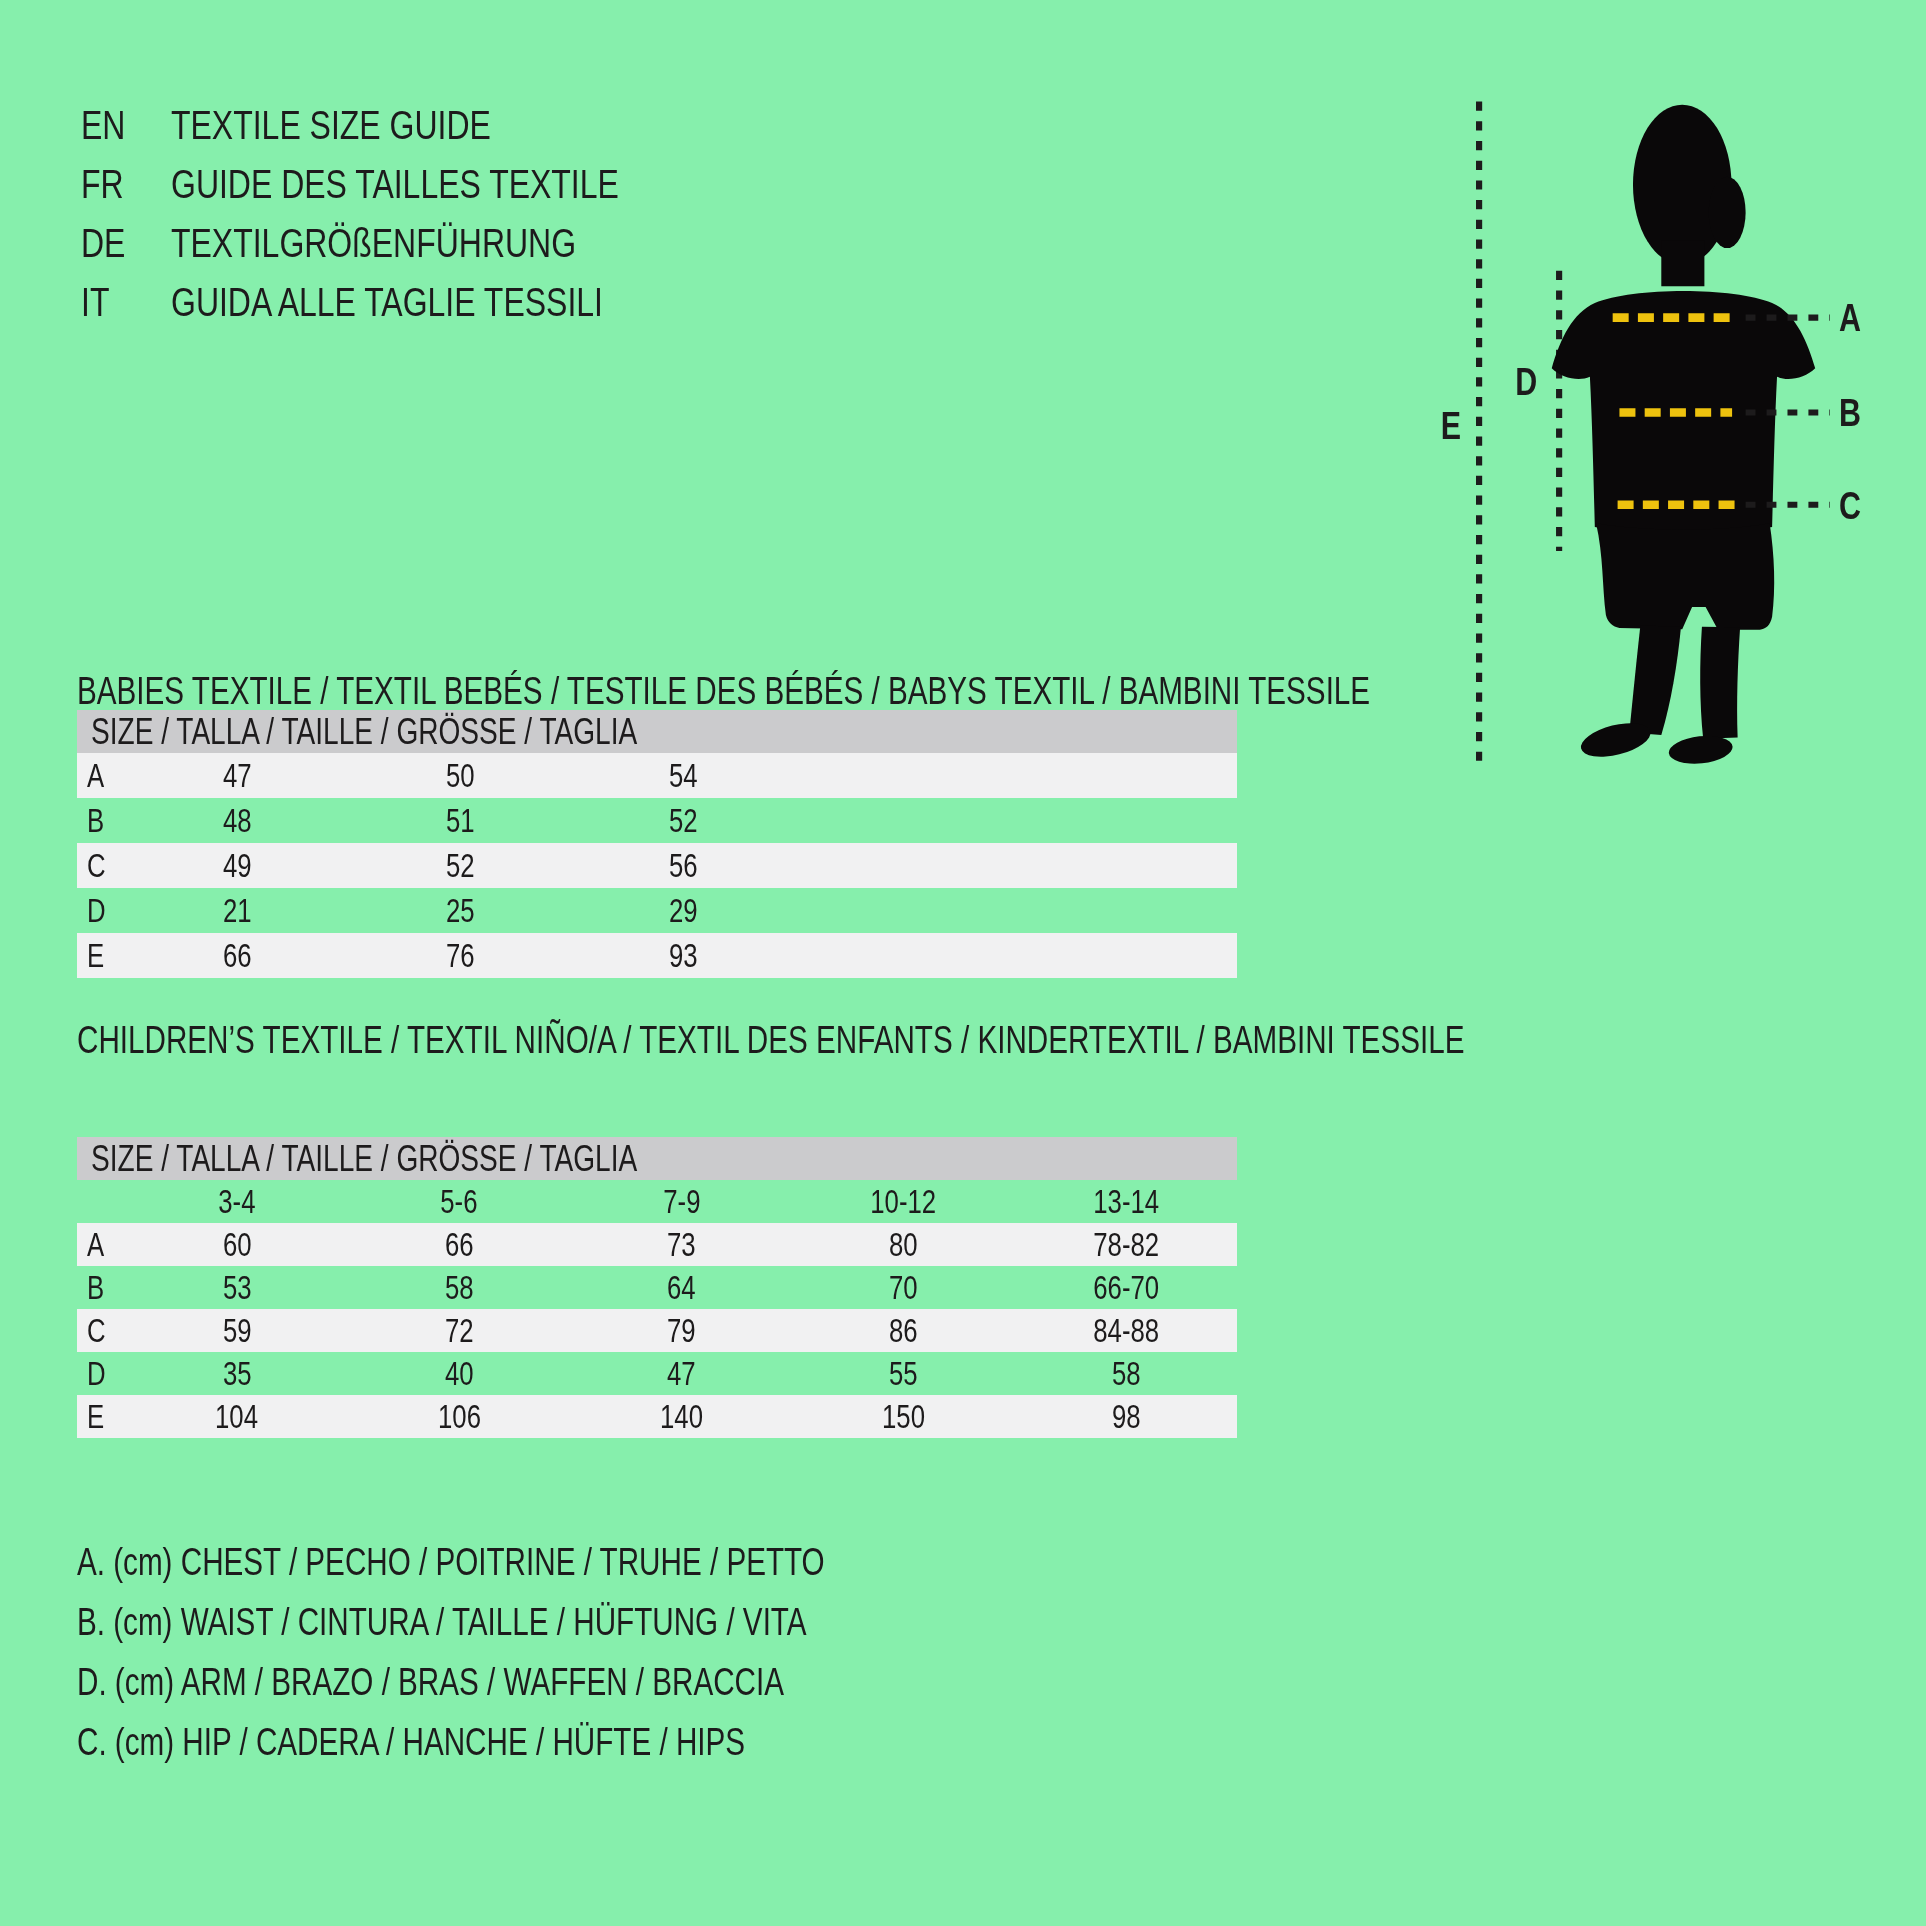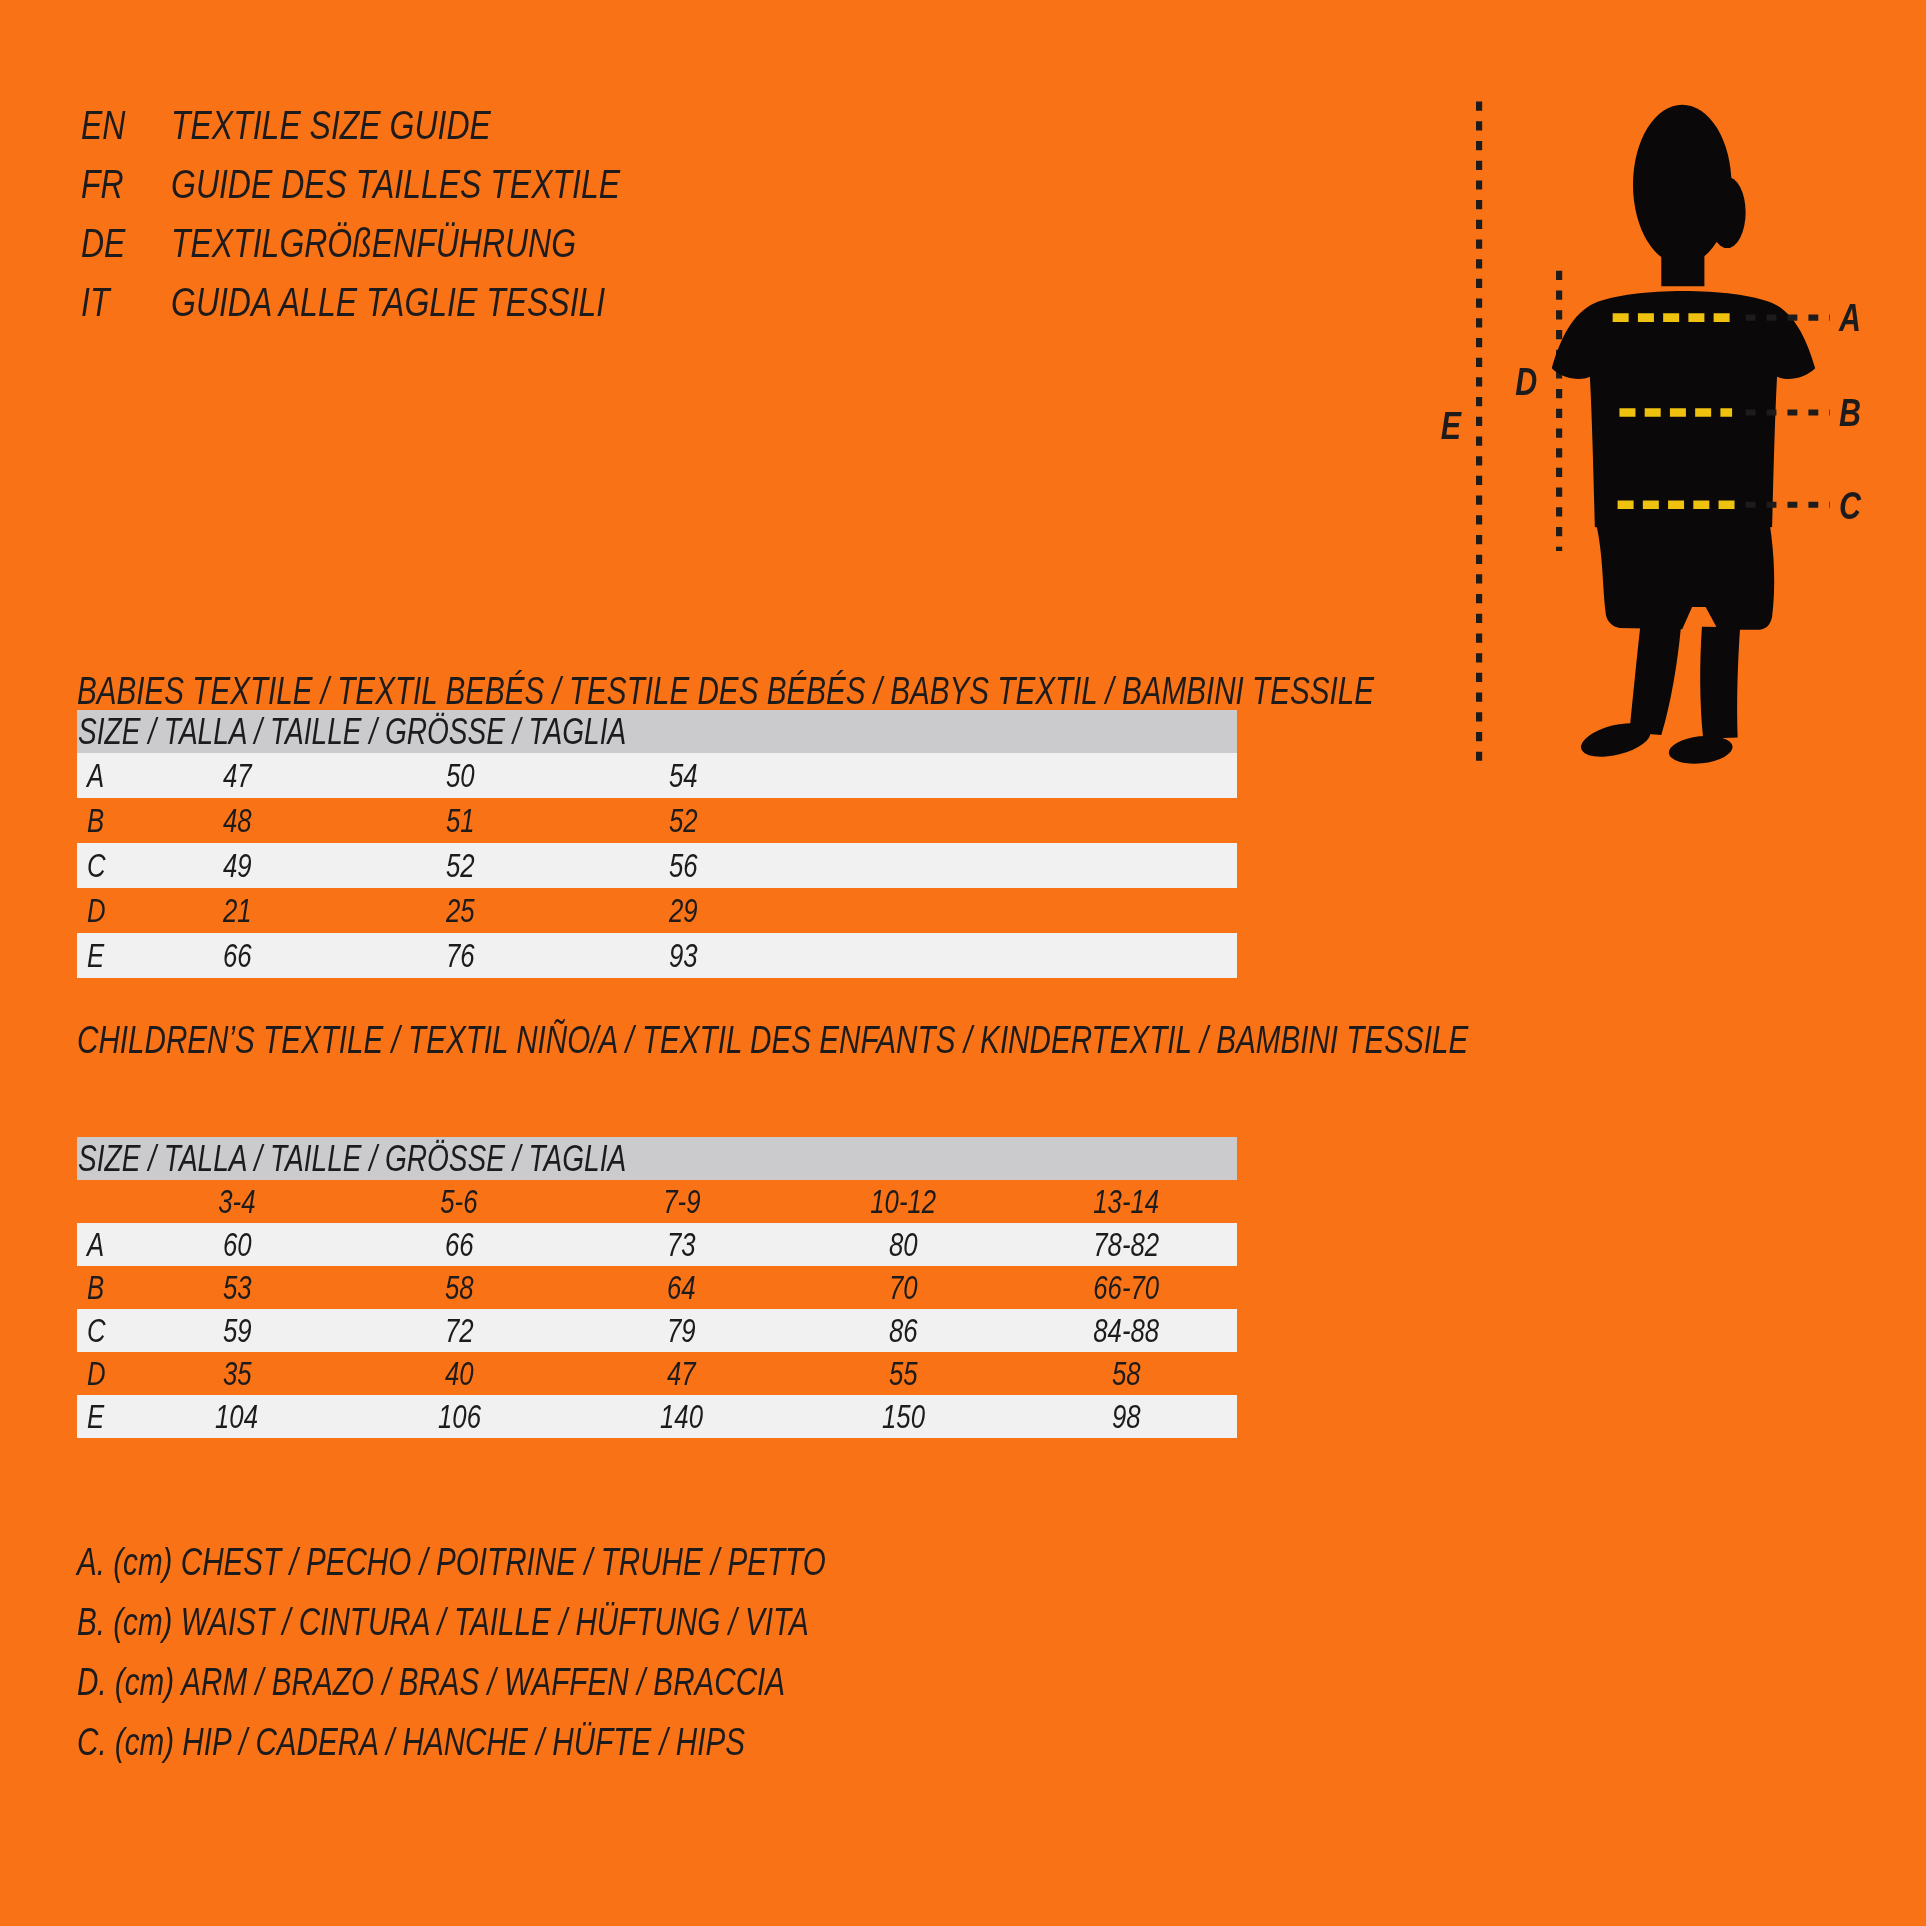--- a/index.html
+++ b/index.html
@@ -1,24 +1,23 @@
 <!DOCTYPE html>
 <html style="font-size:10px"><head>
 <meta charset="utf-8">
 <style>
   html,body{margin:0;padding:0;background:#ffffff;}
   .page{
     position:relative;
     width:1926px;
     height:1926px;
-    background:#f97316;
+    background:#86efac;
     overflow:hidden;
     font-family:"Liberation Sans","DejaVu Sans",sans-serif;
     color:#1d1b1c;
-    font-style:italic;
   }
   
   .cond{
     display:inline-block;
     transform:scaleX(0.78);
     transform-origin:left center;
     white-space:nowrap;
   }
   .cond-c{
     display:inline-block;
@@ -44,21 +43,21 @@
   }
   .title-babies{top:670px;}
   .title-children{top:1019px;}
 
   
   .size-table{position:absolute;left:77px;width:1160px;}
   .table-babies{top:710px;}
   .table-children{top:1137px;}
   .size-head{
     height:43px;line-height:43px;background:#cbcbcd;
-    padding-left:1px;font-size:36px;
+    padding-left:14px;font-size:36px;
   }
   .t-row{display:flex;height:43px;line-height:43px;font-size:33px;}
   .table-babies .t-row{height:45px;line-height:45px;}
   .t-row.stripe{background:#f1f1f2;}
   .c-label{width:49px;padding-left:10px;box-sizing:border-box;}
   .c-val{width:223px;text-align:center;}
 
   
   .legend{position:absolute;left:77px;top:1532px;}
   .legend-row{height:60px;line-height:60px;font-size:38px;}

